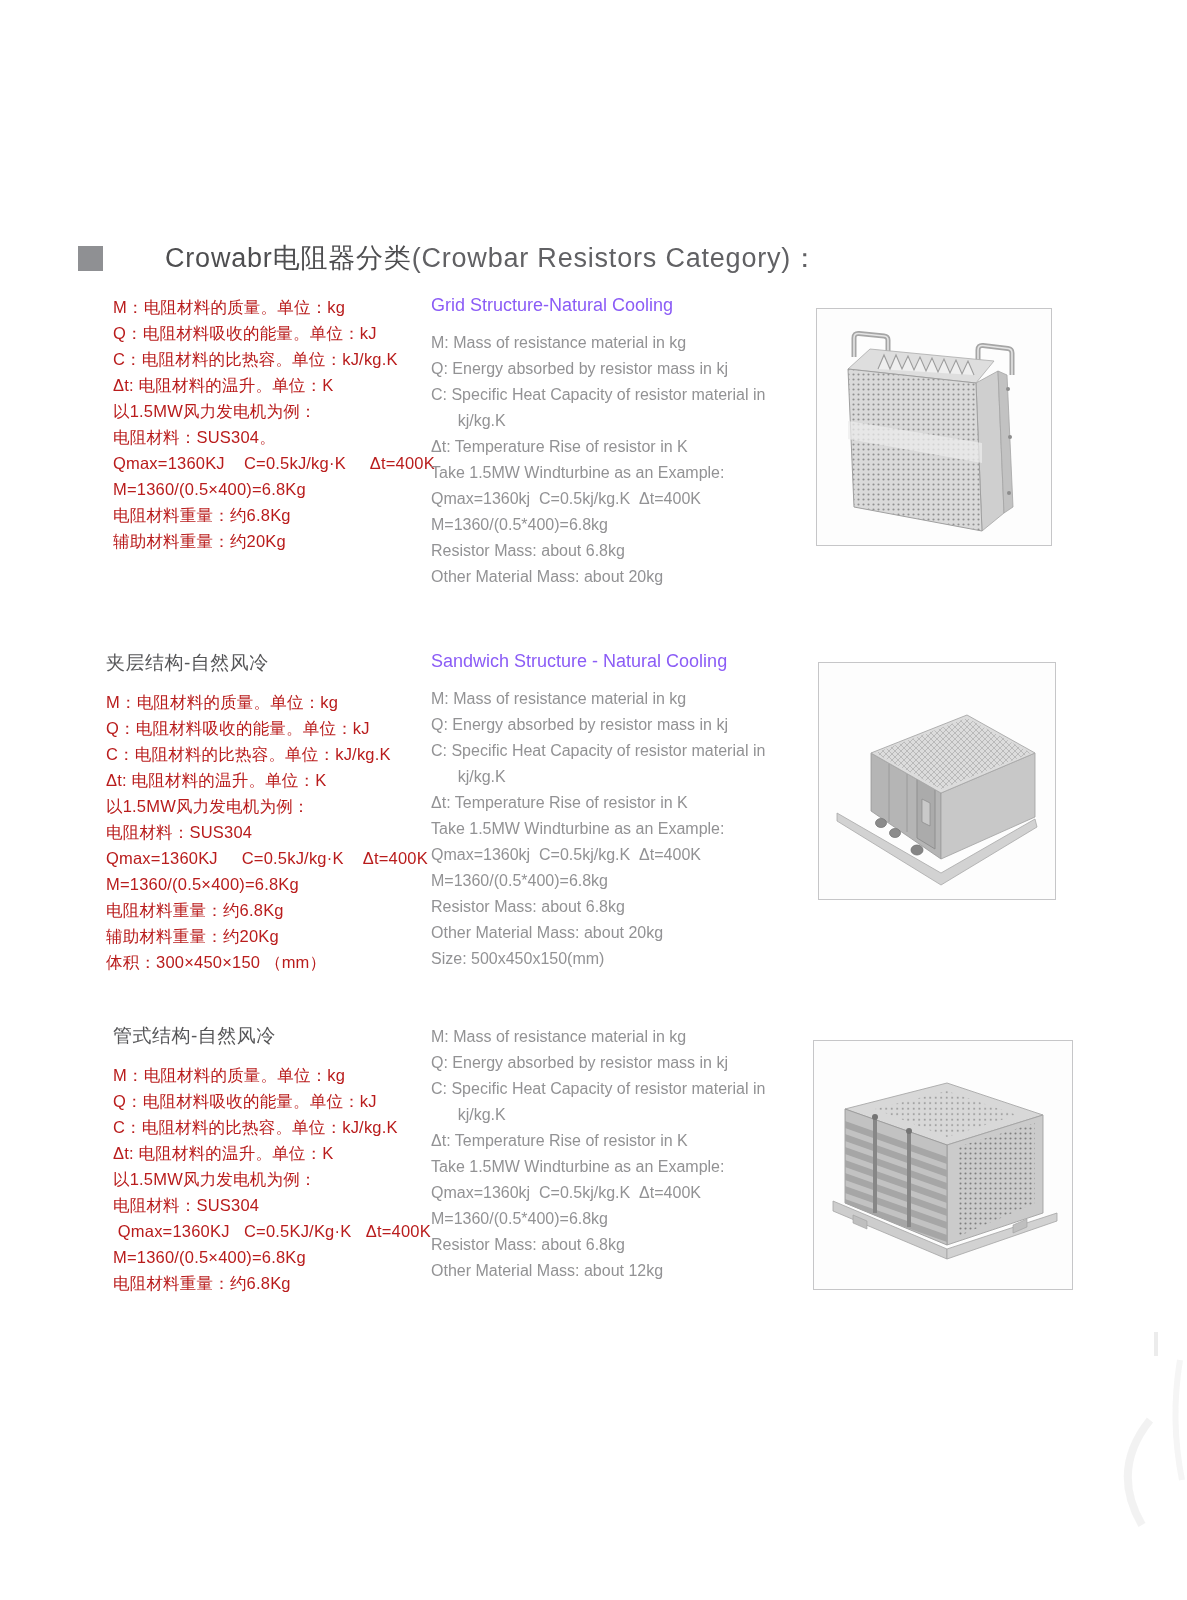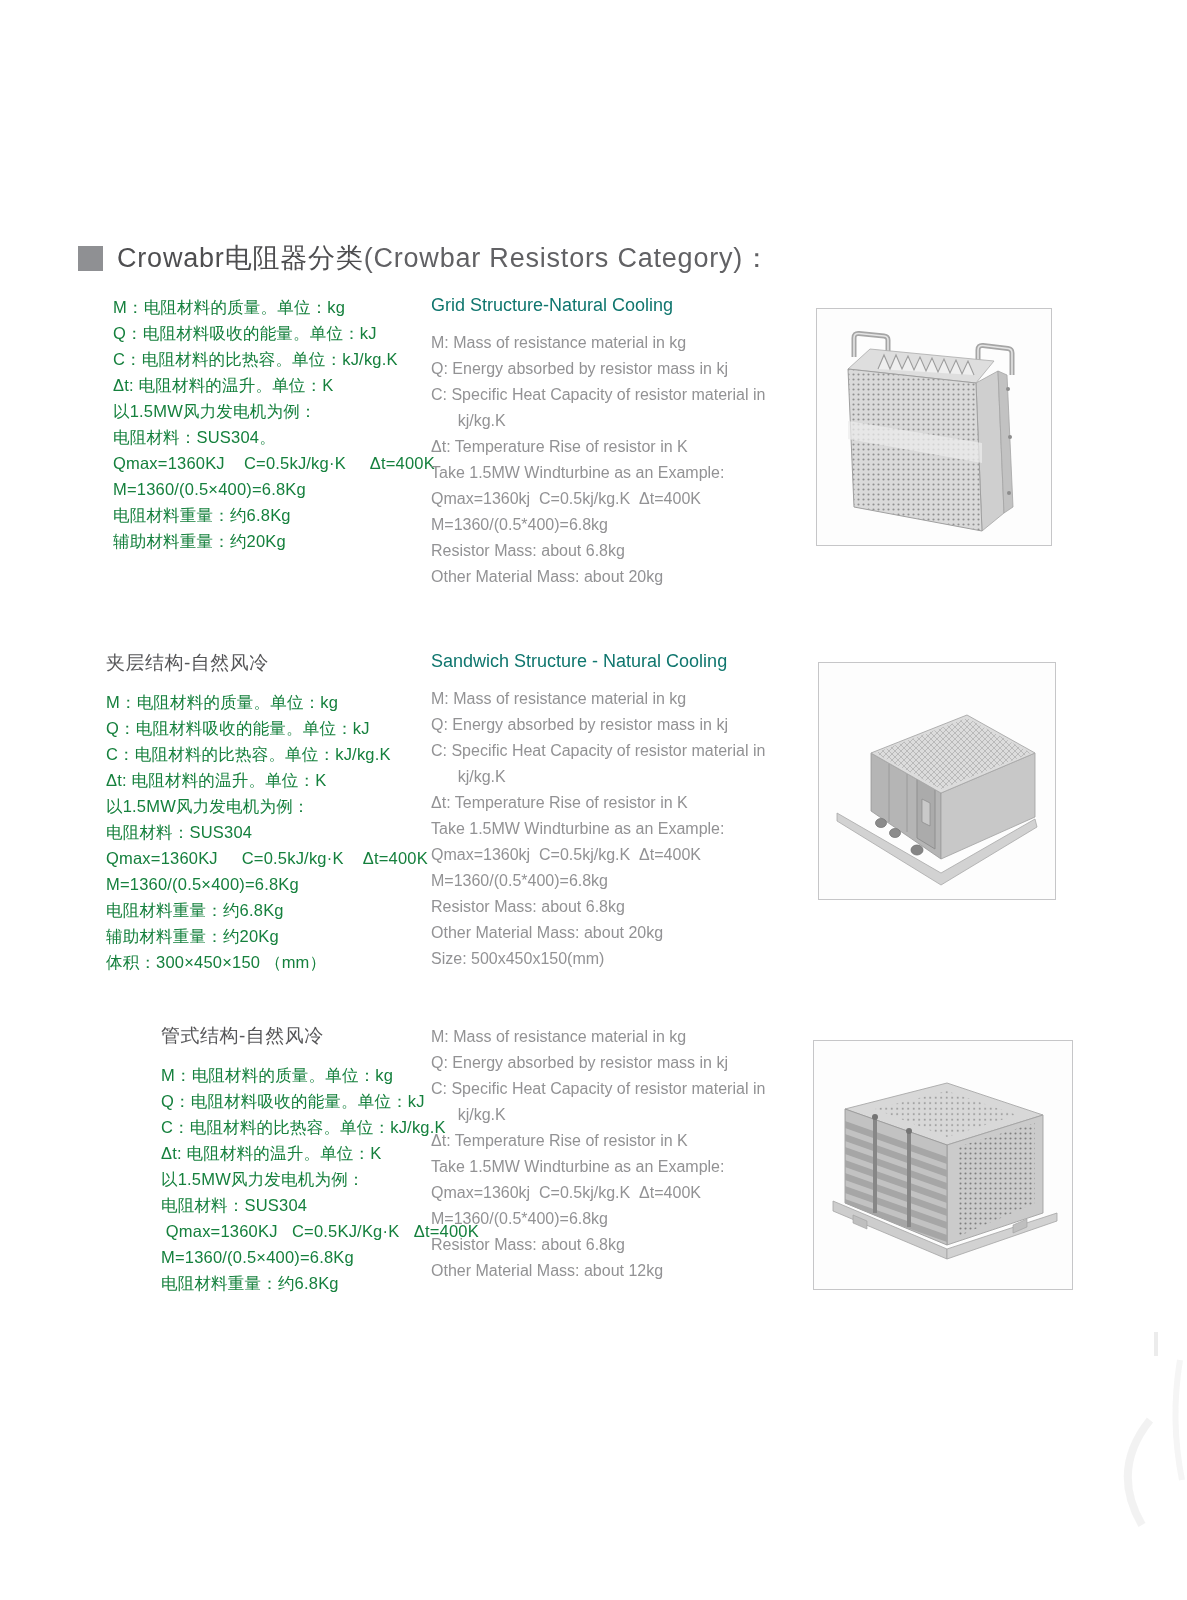--- a/index.html
+++ b/index.html
@@ -1,30 +1,30 @@
 <!DOCTYPE html>
 <html><head>
 <meta charset="utf-8">
 <style>
   html,body{margin:0;padding:0;}
   body{
     width:1187px;height:1600px;background:#ffffff;position:relative;
     font-family:"Liberation Sans","DejaVu Sans",sans-serif;overflow:hidden;
   }
-  .title-row{position:absolute;left:78px;top:240px;display:flex;align-items:center;}
+  .title-row{position:absolute;left:78px;top:240px;display:flex;align-items:center;gap:48px;}
   .title-bullet{width:25px;height:25px;background:#8f9093;margin-right:14px;flex:0 0 auto;}
   .title-text{font-size:27px;color:#4e4e50;letter-spacing:0.8px;white-space:pre;}
   .title-text .en{color:#616164;}
 
   .cn-col{position:absolute;width:330px;}
   .cn-col .heading{font-size:19px;color:#565658;margin-bottom:13px;letter-spacing:0.5px;}
-  .cn-col .line{font-size:16.5px;line-height:26px;color:#15803d;white-space:pre-wrap;letter-spacing:0.2px;}
+  .cn-col .line{font-size:16.5px;line-height:26px;color:#b91c1c;white-space:pre-wrap;letter-spacing:0.2px;}
 
   .en-col{position:absolute;width:362px;}
-  .en-col .heading{font-size:18px;color:#0f766e;margin-bottom:14px;}
+  .en-col .heading{font-size:18px;color:#8b5cf6;margin-bottom:14px;}
   .en-col .line{font-size:16px;line-height:26px;color:#929294;white-space:pre-wrap;}
 
   .img-box{position:absolute;border:1px solid #c6c6c8;background:#fdfdfd;
     display:flex;align-items:center;justify-content:center;}
 
   .artifact{position:absolute;opacity:0.55;}
 </style>
 </head>
 <body>
 
@@ -147,21 +147,21 @@
       <polygon points="46,80 138,45 202,80 112,116" fill="url(#meshSand)"></polygon>
 
       <ellipse cx="52" cy="150" rx="5.5" ry="4.5" fill="#8c8c8c" stroke="#777777" stroke-width="0.8"></ellipse>
       <ellipse cx="66" cy="160" rx="5.5" ry="4.5" fill="#8c8c8c" stroke="#777777" stroke-width="0.8"></ellipse>
       <ellipse cx="88" cy="177" rx="6" ry="5" fill="#858585" stroke="#707070" stroke-width="0.8"></ellipse>
     </svg>
   </div>
 </div>
 
 <div>
-  <div class="cn-col" style="left:113px;top:1023px;margin-left:48px;">
+  <div class="cn-col" style="left:113px;top:1023px;">
     <div class="heading">管式结构-自然风冷</div>
     <div>
         <div class="line">M：电阻材料的质量。单位：kg</div>
         <div class="line">Q：电阻材料吸收的能量。单位：kJ</div>
         <div class="line">C：电阻材料的比热容。单位：kJ/kg.K</div>
         <div class="line">Δt: 电阻材料的温升。单位：K</div>
         <div class="line">以1.5MW风力发电机为例：</div>
         <div class="line">电阻材料：SUS304</div>
         <div class="line"> Qmax=1360KJ   C=0.5KJ/Kg·K   Δt=400K</div>
         <div class="line">M=1360/(0.5×400)=6.8Kg</div>

